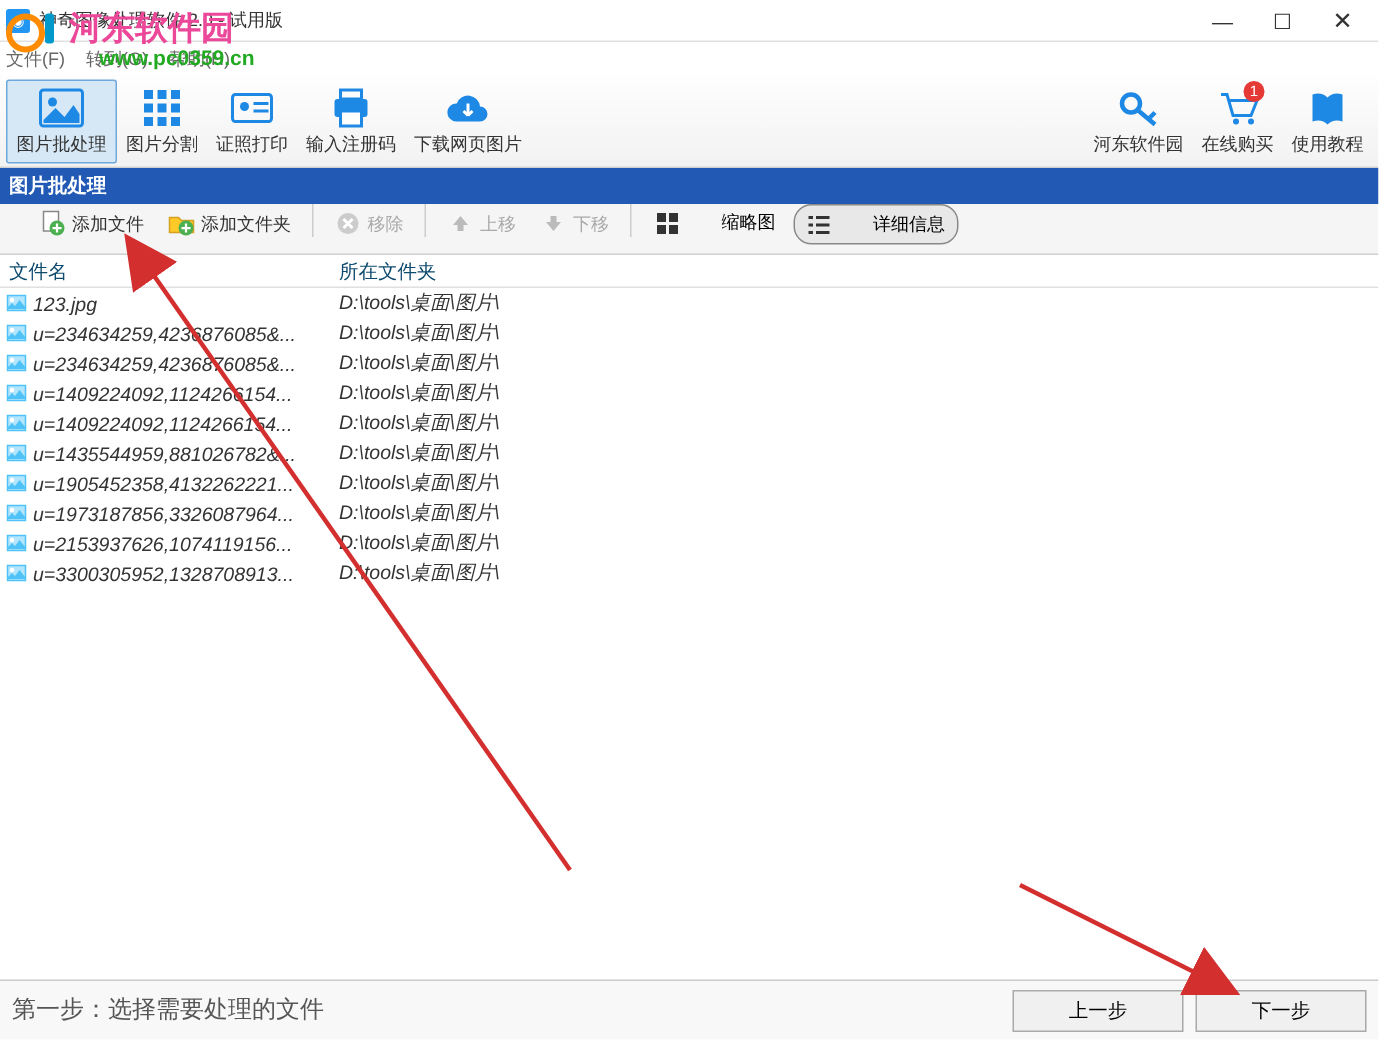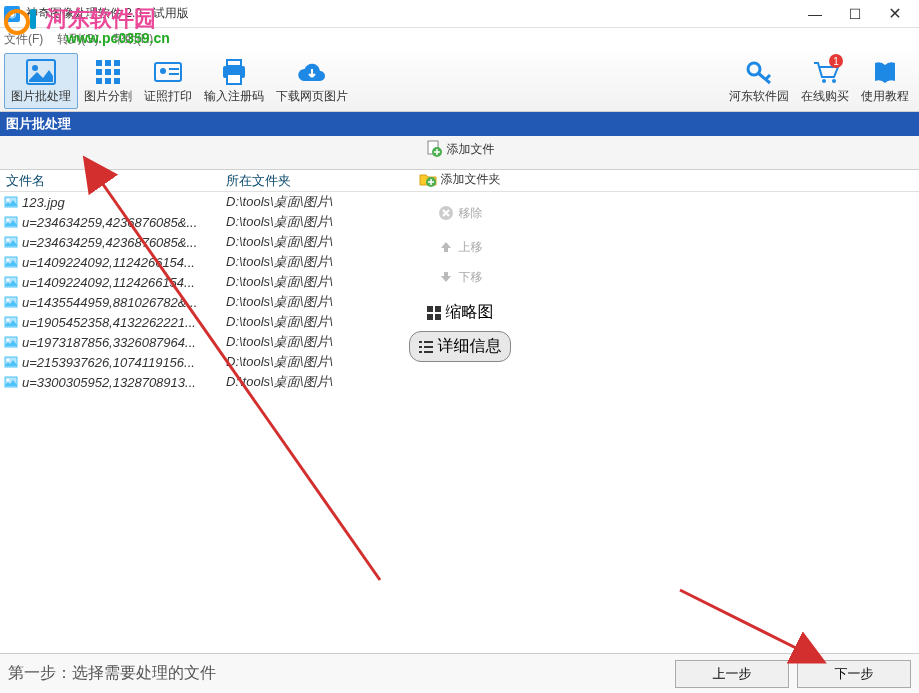--- a/index.html
+++ b/index.html
@@ -22,26 +22,26 @@
 .menubar span { font-size: 12px; color: #666; margin-right: 14px; }
 
 .toolbar-main { height: 62px; background: linear-gradient(#fefefe,#f2f2f2); border-bottom: 1px solid #d0d0d0; display: flex; align-items: center; padding: 2px 4px; }
 .toolbar-main .tool { display: flex; flex-direction: column; align-items: center; justify-content: center; padding: 2px 6px; font-size: 12px; color: #333; height: 56px; min-width: 56px; }
 .toolbar-main .tool.active { border: 1px solid #6fa8dc; background: #d6e8f5; border-radius: 2px; }
 .toolbar-main .tool .ic { width: 32px; height: 32px; display: flex; align-items: center; justify-content: center; }
 .toolbar-main .spacer { flex: 1; }
 
 .section-header { height: 24px; background: #2259b5; color: #fff; font-size: 13px; font-weight: bold; padding: 2px 6px; display: flex; align-items: center; }
 
-.sub-toolbar { height: 34px; background: #f5f5f5; border-bottom: 1px solid #d0d0d0; display: flex; align-items: center; padding: 0 6px; gap: 4px; flex-direction: column; }
+.sub-toolbar { height: 34px; background: #f5f5f5; border-bottom: 1px solid #d0d0d0; display: flex; align-items: flex-start; padding: 0 20px; gap: 4px; }
 .sub-toolbar .btn { display: flex; align-items: center; font-size: 12px; color: #333; padding: 4px 6px; border-radius: 2px; }
 .sub-toolbar .btn.disabled { color: #aaa; }
 .sub-toolbar .btn .bic { width: 18px; height: 18px; margin-right: 4px; display:flex; align-items:center; justify-content:center; }
 .sub-toolbar .sep { width: 1px; height: 22px; background: #ccc; margin: 0 4px; }
-.sub-toolbar .toggle { display: flex; align-items: center; font-size: 16px; padding: 4px 8px; }
+.sub-toolbar .toggle { display: flex; align-items: center; font-size: 12px; padding: 4px 8px; gap: 24px; }
 .sub-toolbar .toggle.active { border: 1px solid #888; background: #e8e8e8; border-radius: 12px; }
 
 .list-header { height: 22px; background: #fff; border-bottom: 1px solid #e0e0e0; display: flex; font-size: 13px; color: #0c4a6e; }
 .list-header div { padding: 2px 6px; }
 .col-name { width: 220px; }
 .col-folder { flex: 1; }
 
 .list-body { height: 430px; overflow: auto; background: #fff; font-style: italic; }
 .row { display: flex; font-size: 13px; color: #333; height: 20px; align-items: center; }
 .row .fic { width: 14px; height: 12px; margin: 0 4px; display:inline-block; }

